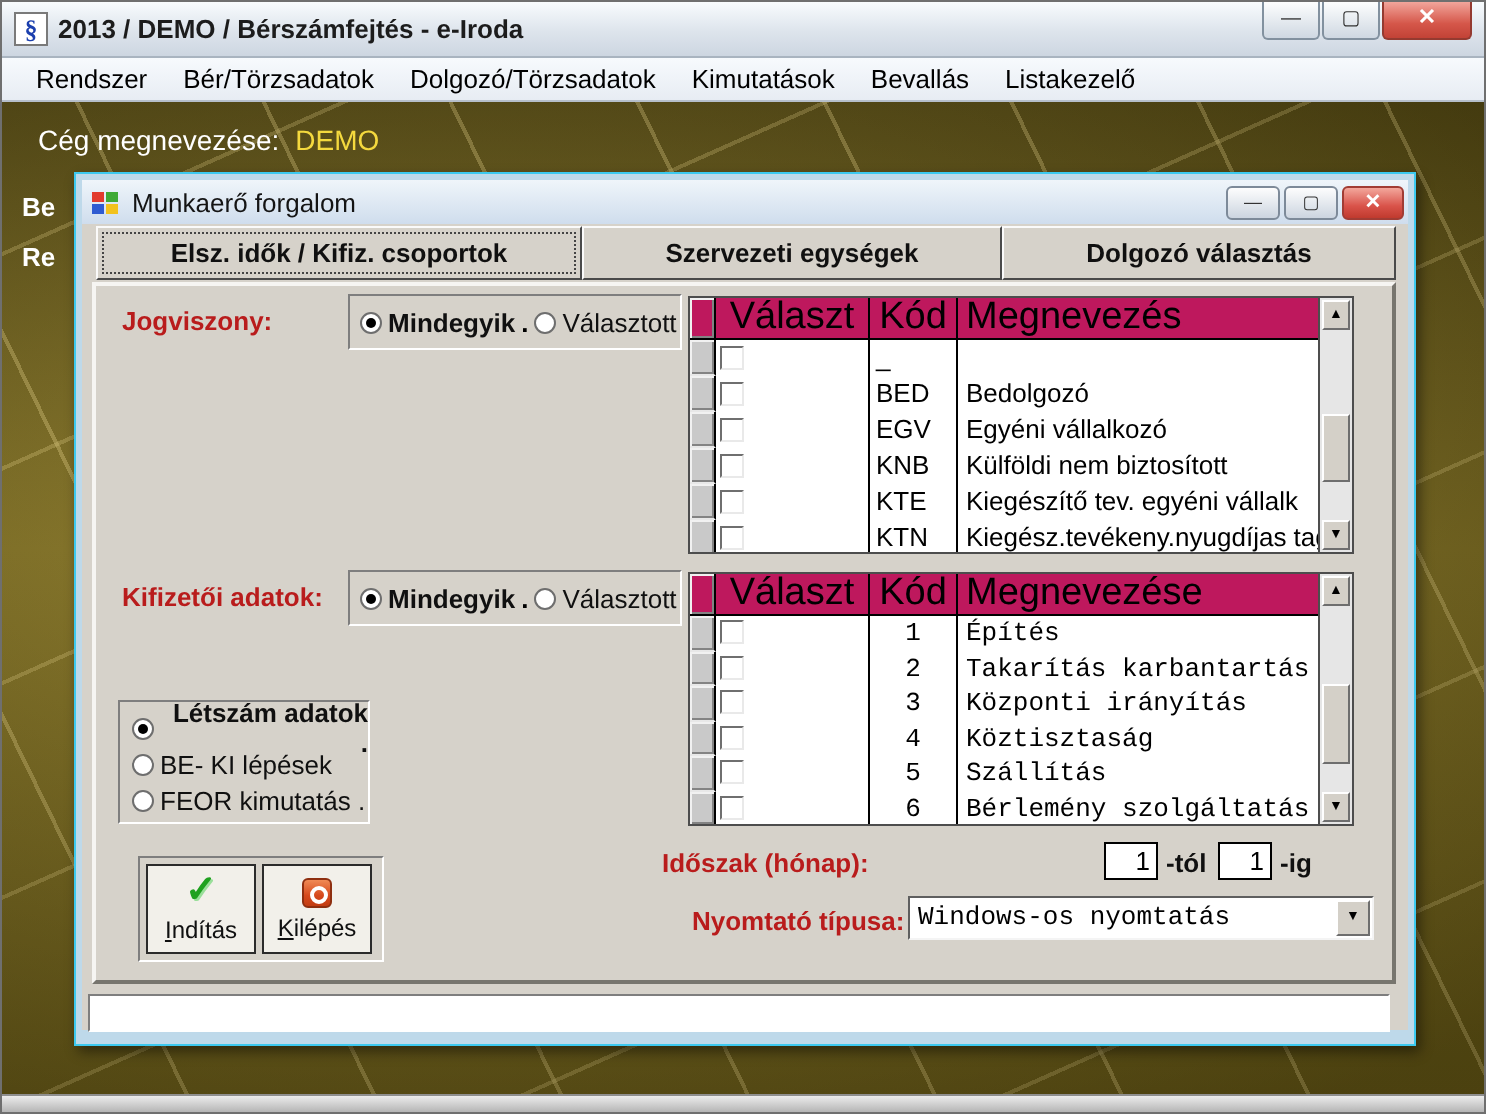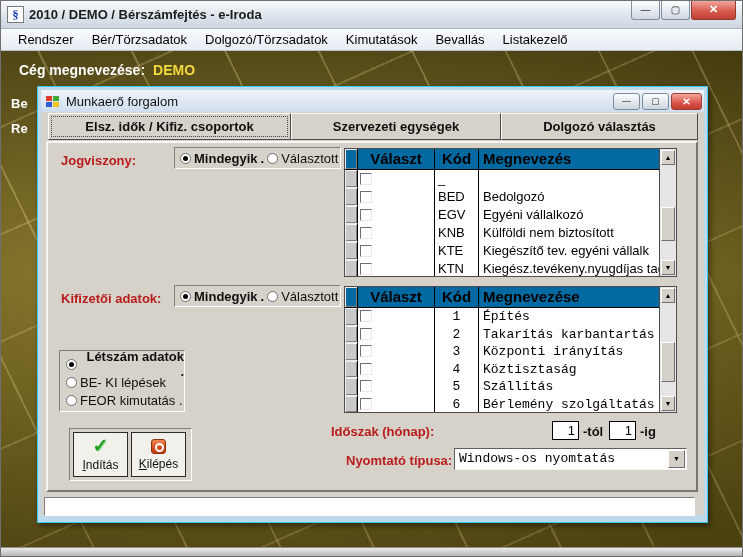--- a/index.html
+++ b/index.html
@@ -29,21 +29,21 @@
   
   .client { position:absolute; left:0; top:50px; right:0; bottom:9px; overflow:hidden;
     background:
       radial-gradient(ellipse 130% 90% at 32% 40%, rgba(255,238,160,0.16), rgba(0,0,0,0.30) 80%),
       repeating-linear-gradient(64deg, transparent 0 82px, rgba(222,202,124,0.42) 82px 84px),
       repeating-linear-gradient(-24deg, transparent 0 96px, rgba(222,202,124,0.34) 96px 98px),
       linear-gradient(#564a10,#7d6c1d 45%,#6c5d16); }
   .bottomstrip { position:absolute; left:0; right:0; bottom:0; height:9px;
     background:linear-gradient(#ececec,#b5b5b5); border-top:1px solid #8f8f8f; }
 
-  .company-line { position:absolute; left:18px; top:11px; font-size:14px; font-weight:bold; }
+  .company-line { position:absolute; left:18px; top:11px; font-size:14px; font-weight:normal; }
   .company-label { color:#fff; }
   .company-value { color:#f4d93e; margin-left:8px; }
   .bg-frag { position:absolute; left:10px; color:#fff; font-size:13px; font-weight:bold; }
 
   
   .dialog { position:absolute; left:36px; top:35px; width:671px; height:437px;
     border:1px solid #3cc9ef; background:#bed9ea; padding:3px;
     box-shadow:2px 3px 6px rgba(0,0,0,0.45); }
   .dlg-titlebar { height:22px; background:linear-gradient(#eff5fa,#cfdded);
     display:flex; align-items:center; padding:0 2px 0 4px; }
@@ -67,42 +67,42 @@
     border-top-color:#fafafa; border-left-color:#fafafa;
     font-size:13px; font-weight:bold; color:#101010; text-align:center; line-height:25px; position:relative; }
   .tab.active::after { content:""; position:absolute; inset:2px; border:1px dotted #444; }
 
   .content-panel { position:absolute; left:5px; top:29px; width:652px; height:351px;
     border:2px solid; border-color:#f6f5f2 #77756e #77756e #f6f5f2; }
 
   .fld-label { position:absolute; font-size:13px; font-weight:bold; color:#b91c1c; }
 
   
-  .radio-row { position:absolute; height:22px; width:167px; display:flex; align-items:center;
+  .radio-row { position:absolute; height:28px; width:167px; display:flex; align-items:center;
     border:1px solid; border-color:#7e7e7e #ffffff #ffffff #7e7e7e; background:#d6d2ca; padding:0 5px; }
   .radio { width:11px; height:11px; border-radius:50%; background:#fff; border:1px solid #6e6e6e;
     position:relative; flex:none; margin-right:3px; }
   .radio.sel::after { content:""; position:absolute; left:2px; top:2px; width:5px; height:5px;
     border-radius:50%; background:#000; }
   .radio-lbl { font-size:13px; color:#101010; }
   .radio-lbl.sel { font-weight:bold; }
   .radio-sep { font-size:13px; font-weight:bold; margin:0 3px; }
 
   
   .grid-table { position:absolute; width:333px; background:#fff; border:1px solid #4d4d4d; overflow:hidden; }
   .tbl-inner { position:absolute; left:0; top:0; right:17px; bottom:0; }
   .trow { display:flex; overflow:hidden; }
   .tcell { overflow:hidden; white-space:nowrap; }
   .c-sel { width:13px; flex:none; background:#c9c9c9;
     box-shadow:inset 1px 1px 0 #f1f1f1, inset -1px -1px 0 #838383; border-right:1px solid #000; }
   .c-chk { width:77px; flex:none; border-right:1px solid #000; padding:2px 0 0 2px; }
   .c-code { width:44px; flex:none; border-right:1px solid #000; padding-left:3px; }
   .c-name { flex:1; padding-left:4px; }
   .thead { height:21px; }
-  .thead .tcell { background:#0369a1; font-weight:bold; font-size:15px; line-height:20px;
+  .thead .tcell { background:#be185d; font-weight:normal; font-size:19px; line-height:20px;
     border-bottom:1px solid #000; }
   .thead .c-chk, .thead .c-code { text-align:center; padding:0; }
   .thead .c-name { padding-left:4px; }
   .t1 .drow { height:18px; font-size:13px; line-height:18px; }
   .t2 .drow { height:17.5px; font-size:13px; line-height:17.5px; font-family:"Liberation Mono",monospace; }
   .t2 .c-code { text-align:center; padding-left:0; }
   .drow .c-sel { border-bottom:1px solid #e8e8e8; }
   .checkbox { width:12px; height:12px; background:#fff; border:1px solid;
     border-color:#6f6f6f #e9e9e9 #e9e9e9 #6f6f6f; display:inline-block; }
 
@@ -151,21 +151,21 @@
   .status-field { position:absolute; left:3px; top:385px; width:651px; height:19px; background:#fff;
     border:1px solid; border-color:#7e7e7e #ffffff #ffffff #7e7e7e; }
 </style>
 </head>
 <body>
 
 <div class="window">
 
   <div class="titlebar">
     <span class="app-icon">§</span>
-    <span class="title-text">2010 / DEMO / Bérszámfejtés - e-Iroda</span>
+    <span class="title-text">2013 / DEMO / Bérszámfejtés - e-Iroda</span>
     <span class="caption-btns">
       <span class="cap-btn">—</span>
       <span class="cap-btn">▢</span>
       <span class="cap-btn close">✕</span>
     </span>
   </div>
 
   <div class="menubar">
       <span class="menu-item">Rendszer</span>
       <span class="menu-item">Bér/Törzsadatok</span>

